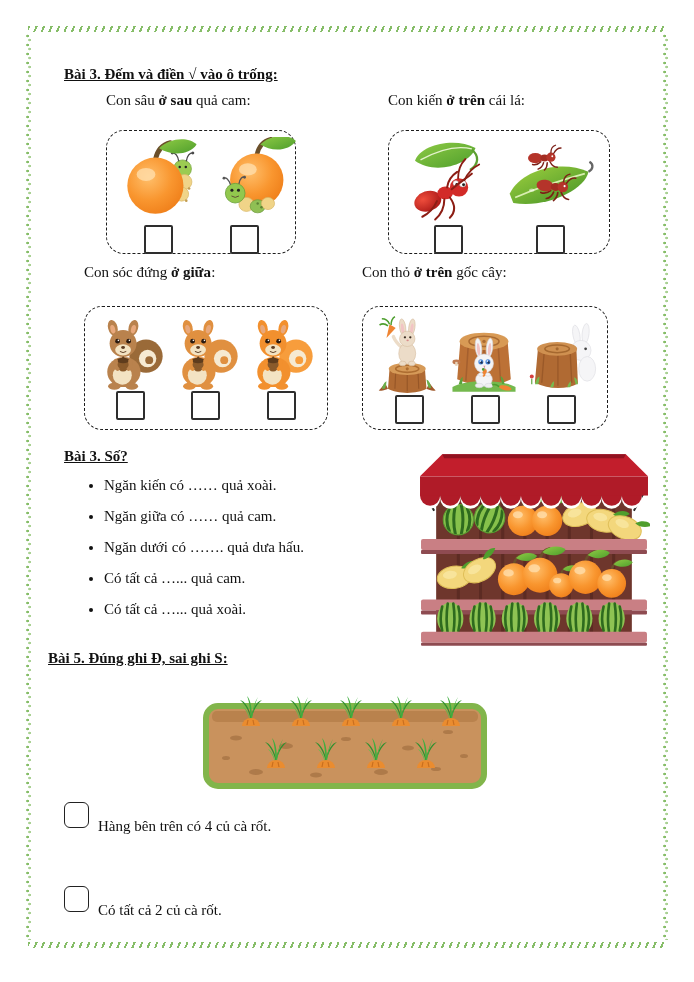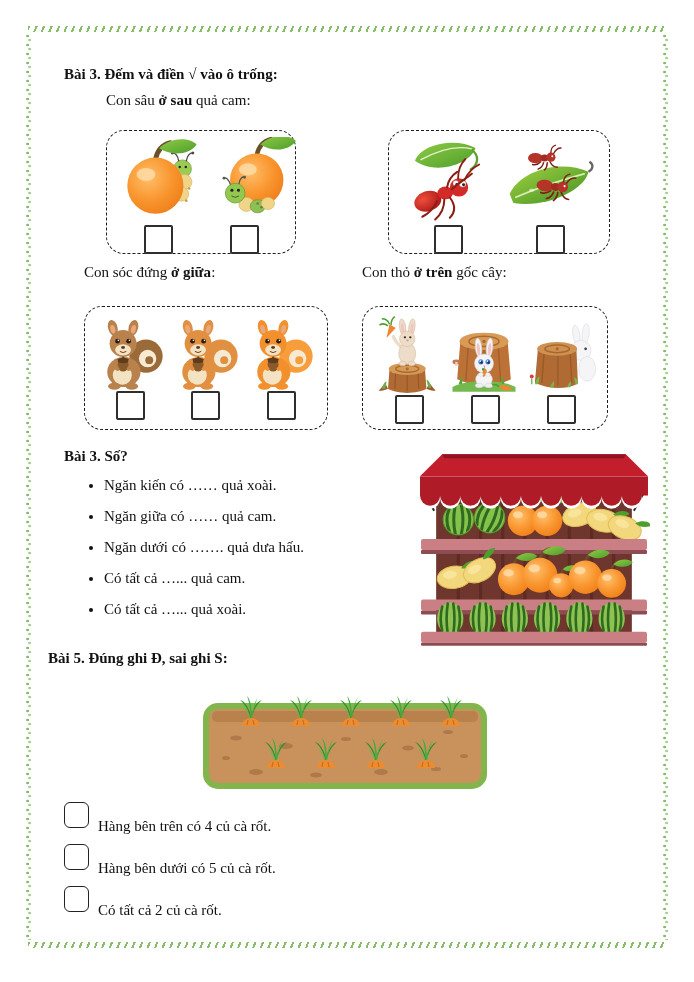--- a/index.html
+++ b/index.html
@@ -11,21 +11,21 @@
   .frame{position:absolute;left:26px;top:26px;width:642px;height:922px;pointer-events:none;}
   .f-top,.f-bottom{position:absolute;left:2px;right:2px;height:6px;
     background:repeating-linear-gradient(112deg,#86bd68 0 2px,transparent 2px 7px);}
   .f-top{top:0}.f-bottom{bottom:0}
   .f-left,.f-right{position:absolute;top:8px;bottom:8px;width:5px;
     background-image:radial-gradient(circle at 1.6px 2px,#86bd68 1.1px,transparent 1.6px),
                      radial-gradient(circle at 3.6px 6px,#aad194 1.1px,transparent 1.6px);
     background-size:5px 9px;background-repeat:repeat-y;}
   .f-left{left:0}.f-right{right:0}
 
-  .h-title{position:absolute;font-weight:bold;font-size:15px;}
+  .h-title{position:absolute;font-weight:bold;font-size:15px;text-decoration:underline;}
   .cap{position:absolute;font-size:15px;text-align:left;}
   .dashed-box{
     position:absolute;border:1.6px dashed #1c1c1c;border-radius:18px;background:#fff;
     display:flex;flex-direction:column;justify-content:space-between;
     padding:6px 8px 9px 8px;box-sizing:border-box;
   }
   .figrow{display:flex;justify-content:space-around;align-items:flex-end;flex:1;}
   .cbrow{display:flex;justify-content:space-around;}
   .cb{width:25px;height:25px;border:2px solid #2e2e2e;border-radius:2px;background:#fff;}
 
@@ -138,20 +138,21 @@
   <div class="frame">
     <div class="f-top"></div>
       <div class="f-bottom"></div>
       <div class="f-left"></div>
       <div class="f-right"></div>
   </div>
 
   <div class="h-title" style="left:64px;top:66px;">Bài 3. Đếm và điền √ vào ô trống:</div>
 
   <div class="cap" style="left:106px;top:92px;width:190px;"><span>Con sâu </span><b>ở sau</b><span> quả cam:</span></div>
+  <div class="cap" style="left:388px;top:92px;width:222px;"><span>Con kiến </span><b>ở trên</b><span> cái lá:</span></div>
 
   <div class="dashed-box" style="left:106px;top:130px;width:190px;height:124px;">
     <div class="figrow">
       <svg class="fig" width="92" height="88" viewBox="0 0 92 94">
         <circle cx="69" cy="34" r="9.5" fill="#9ccb52" stroke="#74a53a" stroke-width="0.8"></circle>
         <circle cx="66" cy="32" r="1.3" fill="#222"></circle>
           <circle cx="72.5" cy="32" r="1.3" fill="#222"></circle>
         <path d="M65,26 C64,20 61,17 58,17 M73,26 C74,20 77,17 80,17" stroke="#4a4a4a" stroke-width="1.4" fill="none"></path>
         <circle cx="58" cy="17" r="1.6" fill="#4a4a4a"></circle>
           <circle cx="80" cy="17" r="1.6" fill="#4a4a4a"></circle>
@@ -419,22 +420,18 @@
     <use href="#symCarrot" transform="translate(80,88)"></use>
     <use href="#symCarrot" transform="translate(130,88)"></use>
     <use href="#symCarrot" transform="translate(180,88)"></use>
     <use href="#symCarrot" transform="translate(230,88)"></use>
   </svg>
 
   <div class="stmt" style="top:794px;">
     <div class="cb5"></div>
     <span>Hàng bên trên có 4 củ cà rốt.</span>
   </div>
-  <div class="stmt" style="top:836px;">
-    <div class="cb5"></div>
-    <span>Hàng bên dưới có 5 củ cà rốt.</span>
-  </div>
   <div class="stmt" style="top:878px;">
     <div class="cb5"></div>
     <span>Có tất cả 2 củ cà rốt.</span>
   </div>
 
 </div>
 
 </body></html>

